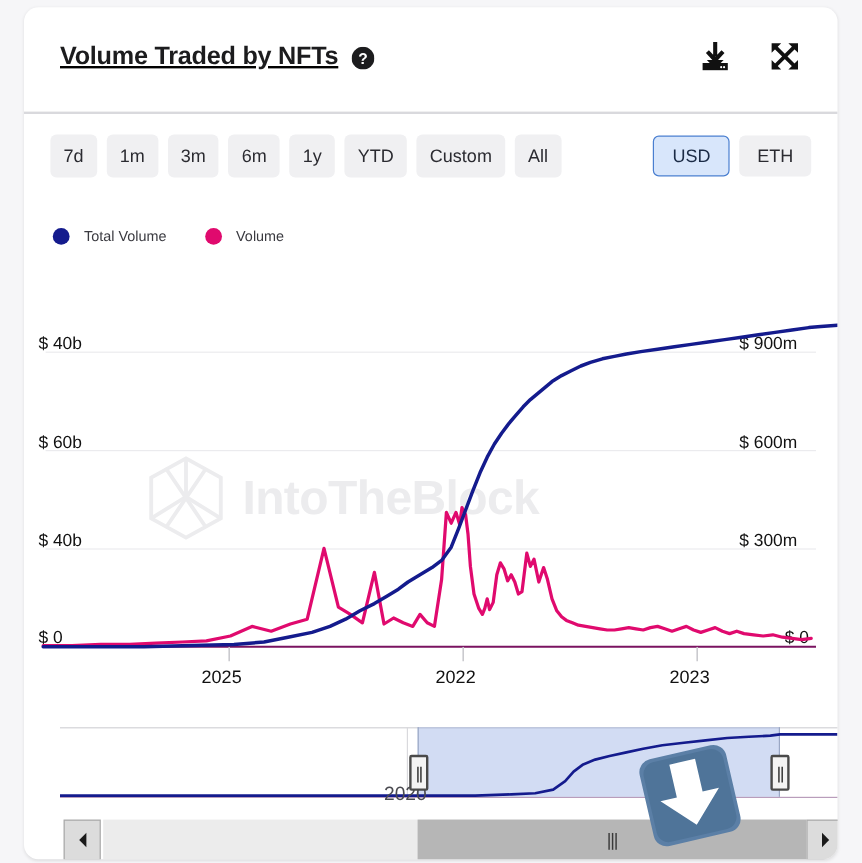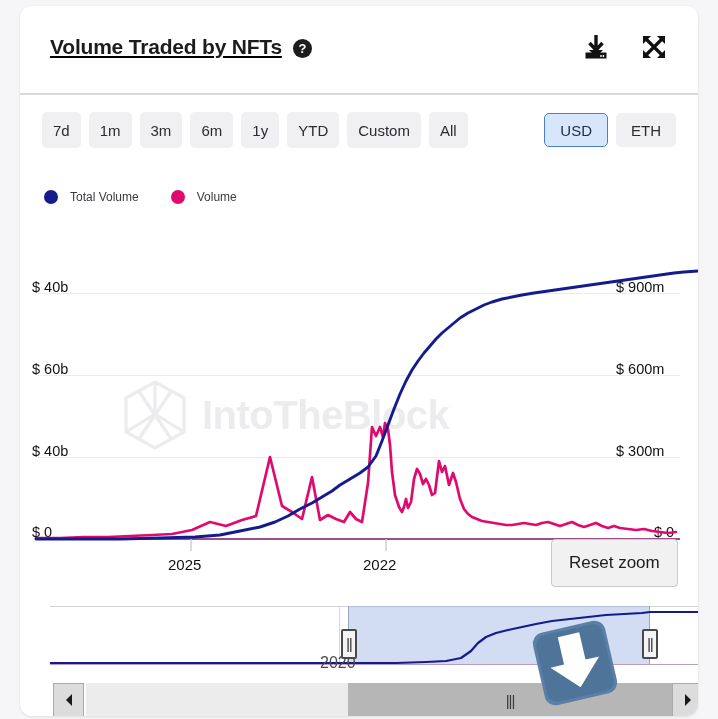--- a/index.html
+++ b/index.html
@@ -272,21 +272,20 @@
 
       <svg width="678" height="24" viewBox="0 0 678 24" style="position:absolute;left:0;top:308px;">
         <line x1="171" y1="0" x2="171" y2="12" stroke="#c9c9cd" stroke-width="1.3"></line>
         <line x1="366" y1="0" x2="366" y2="12" stroke="#c9c9cd" stroke-width="1.3"></line>
         <line x1="561" y1="0" x2="561" y2="12" stroke="#c9c9cd" stroke-width="1.3"></line>
       </svg>
       <div class="xtick-label" style="left:148px; top:325px;">2025</div>
       <div class="xtick-label" style="left:343px; top:325px;">2022</div>
       <div class="xtick-label" style="left:538px; top:325px;">2023</div>
 
-      <button class="reset-zoom">Reset zoom</button>
 
       <div class="drag-cursor">
         <svg width="86" height="86" viewBox="0 0 86 86">
           <rect x="6" y="6" width="74" height="74" rx="11" fill="#5b7fa6"></rect>
           <rect x="9" y="9" width="68" height="68" rx="10" fill="#4f7499"></rect>
           <path d="M43 16 L43 46 M43 16 L43 46" stroke="#ffffff" stroke-width="0"></path>
           <path d="M32 14 L54 14 L54 42 L68 42 L43 68 L18 42 L32 42 Z" fill="#ffffff"></path>
         </svg>
       </div>
     </div>

